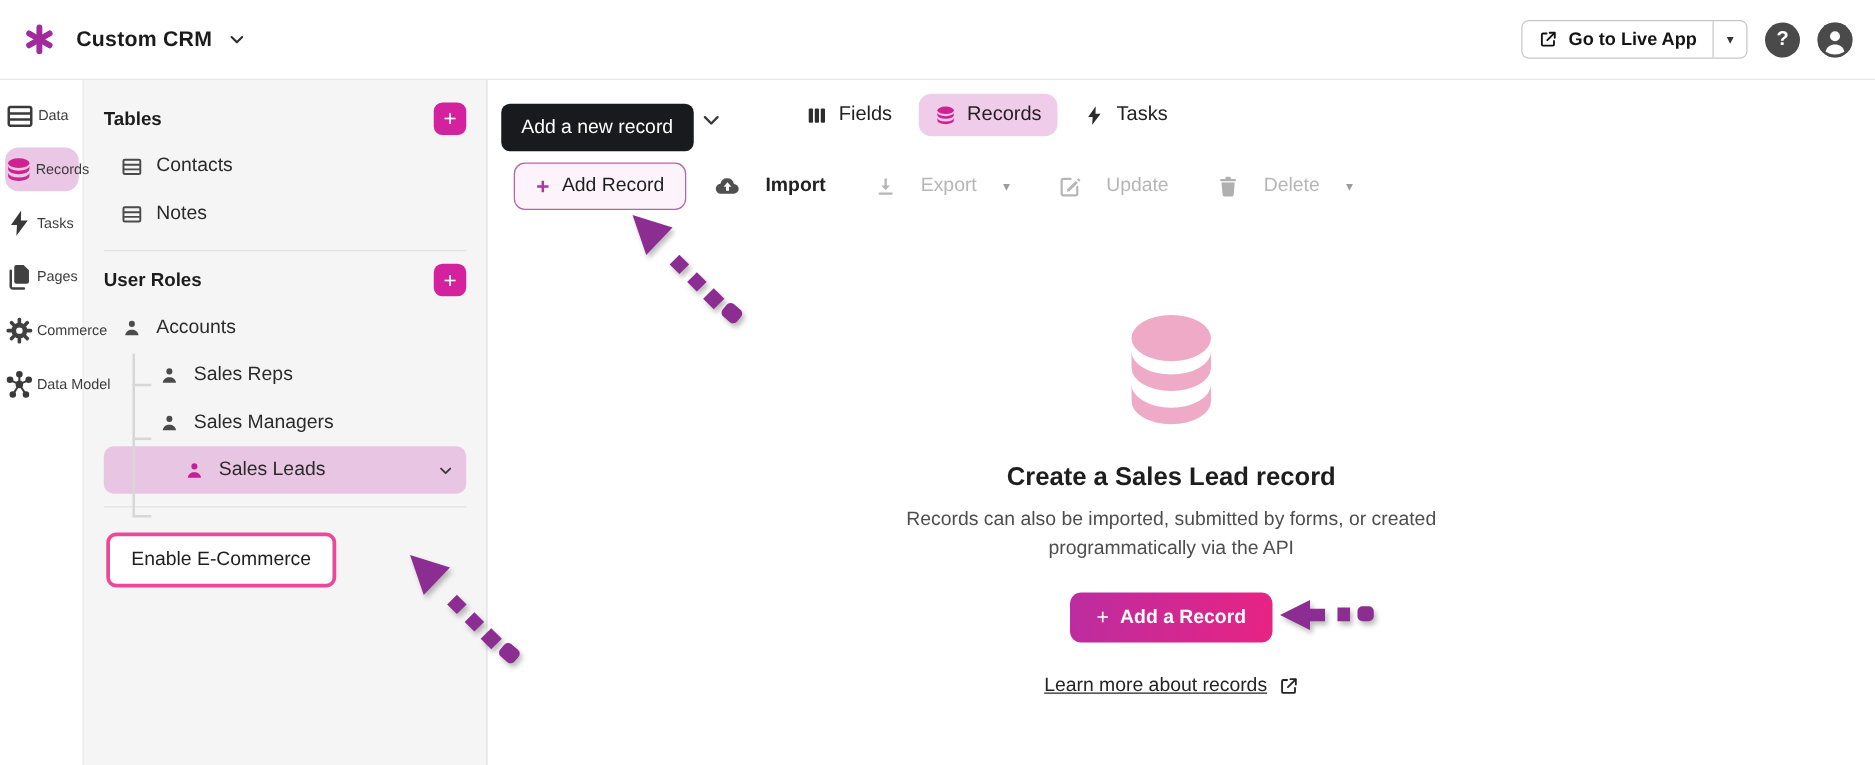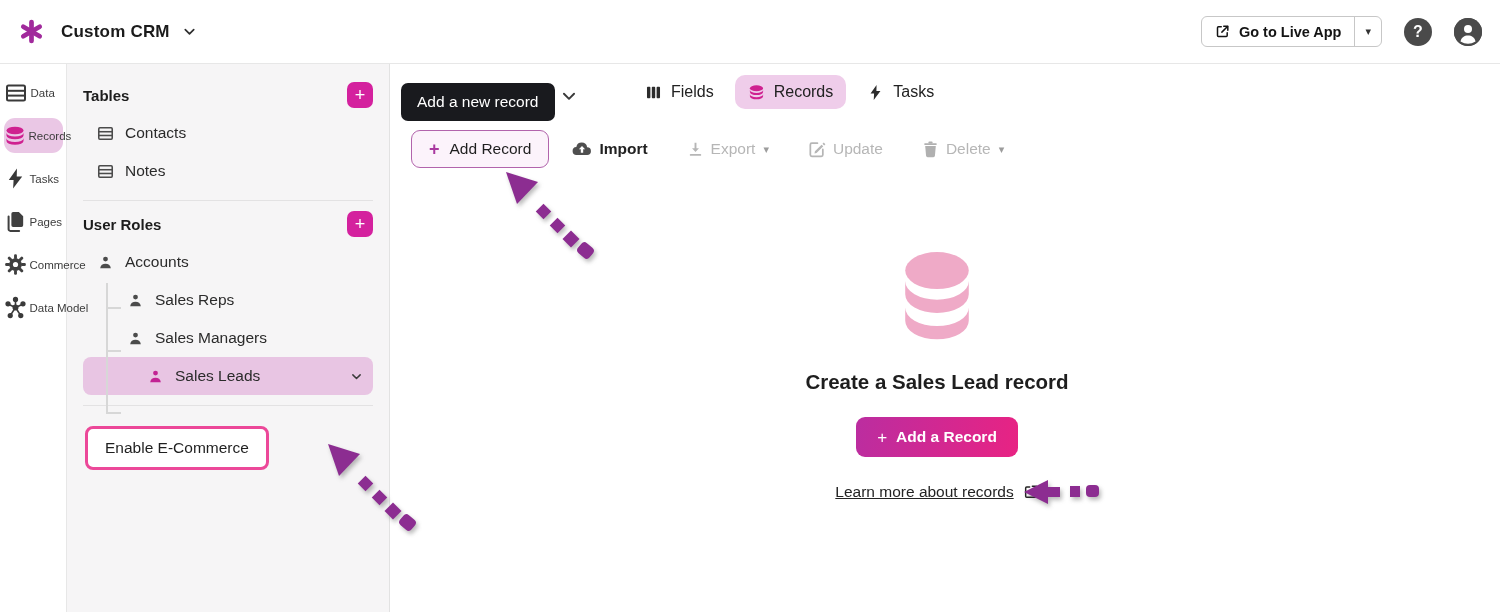--- a/index.html
+++ b/index.html
@@ -4,21 +4,21 @@
 <style>
   * { margin:0; padding:0; box-sizing:border-box; }
   body { font-family:"Liberation Sans", sans-serif; background:#fff; }
   .root { position:relative; width:1500px; height:612px; background:#fff; overflow:hidden; }
 
   
   .topbar { position:absolute; top:0; left:0; right:0; height:64px; border-bottom:1px solid #e7e7e7;
             display:flex; align-items:center; padding:0 18px; background:#fff; z-index:3; }
   .brand-title { font-size:17px; font-weight:bold; color:#1b1b1b; margin-left:16px; letter-spacing:.2px; }
   .brand-chevron { margin-left:12px; display:flex; cursor:pointer; }
-  .topbar-right { margin-left:auto; display:flex; align-items:center; gap:22px; }
+  .topbar-right { margin-left:auto; display:flex; align-items:center; gap:14px; }
   .live-btn { display:flex; align-items:stretch; border:1px solid #c7c7c7; border-radius:6px; height:31px; background:#fff; cursor:pointer; }
   .live-main { display:flex; align-items:center; gap:9px; padding:0 13px; font-size:14.5px; font-weight:bold; color:#141414; }
   .live-caret { display:flex; align-items:center; padding:0 10px; border-left:1px solid #c7c7c7; color:#333; font-size:11px; }
   .circle-btn { width:28px; height:28px; border-radius:50%; background:#4a4a4a; color:#fff; display:flex;
                 align-items:center; justify-content:center; font-weight:bold; font-size:16px; cursor:pointer; }
 
   
   .rail { position:absolute; top:64px; left:0; width:67px; bottom:0; background:#fff; border-right:1px solid #e7e7e7;
           display:flex; flex-direction:column; align-items:center; padding-top:10px; z-index:2; }
   .rail-item { display:flex; flex-direction:row; align-items:center; gap:3px; width:59px; padding:7px 0 6px;
@@ -54,21 +54,21 @@
 
   .tabs { position:absolute; left:242px; top:11px; display:flex; align-items:center; gap:8px; }
   .tab { display:flex; align-items:center; gap:9px; padding:8px 13px; border-radius:10px; font-size:16px;
          color:#222; cursor:pointer; }
   .tab.active { background:#efcdea; }
 
   .toolbar { position:absolute; left:21px; top:64px; display:flex; align-items:center; height:42px; }
   .add-record-btn { display:flex; align-items:center; gap:10px; padding:9px 17px; border:1.5px solid #b264ac;
                     border-radius:9px; background:#fcf3fb; font-size:15.5px; color:#1f1f1f; cursor:pointer; }
   .add-record-btn .plus { color:#a9399f; font-size:18px; font-weight:bold; line-height:1; }
-  .tool { display:flex; align-items:center; gap:6px; font-size:15.5px; margin-left:38px; cursor:pointer; }
+  .tool { display:flex; align-items:center; gap:19px; font-size:15.5px; margin-left:38px; cursor:pointer; }
   .tool .t-label { color:#222; font-weight:bold; }
   .tool.disabled { cursor:default; }
   .tool.disabled .t-label { color:#b6b6b6; font-weight:normal; }
   .tool .caret { color:#9c9c9c; font-size:11px; margin-left:2px; }
 
   .empty { position:absolute; left:0; right:16px; top:188px; display:flex; flex-direction:column; align-items:center; }
   .e-title { margin-top:28px; font-size:20.5px; font-weight:600; color:#1e1e1e; }
   .e-desc { margin-top:10px; font-size:15.5px; color:#4e4e4e; line-height:1.5; text-align:center; max-width:470px; }
   .cta { margin-top:23px; display:flex; align-items:center; gap:9px; border:none; cursor:pointer;
          background:linear-gradient(100deg,#bb2da0 0%,#e82383 100%); color:#fff; font-size:15.5px; font-weight:600;
@@ -387,20 +387,21 @@
 
     <div class="empty">
       <span style="display:flex;">
         <svg width="82" height="90" viewBox="0 0 80 68" preserveAspectRatio="none" fill="#efaac7">
           <ellipse cx="40" cy="14" rx="31" ry="14"></ellipse>
           <path d="M9 22 v10 a31 14 0 0 0 62 0 v-10 a31 14 0 0 1 -62 0 z"></path>
           <path d="M9 42 v10 a31 14 0 0 0 62 0 v-10 a31 14 0 0 1 -62 0 z"></path>
         </svg>
       </span>
       <div class="e-title">Create a Sales Lead record</div>
+      <div class="e-desc">Records can also be imported, submitted by forms, or created programmatically via the API</div>
       <button class="cta">
         <span class="plus">+</span>
         <span>Add a Record</span>
       </button>
       <div class="learn">
         <span>Learn more about records</span>
         <span style="display:flex;">
           <svg width="16" height="16" viewBox="0 0 24 24" fill="none" stroke="#242424" stroke-width="2.2" stroke-linecap="round" stroke-linejoin="round">
               <path d="M10 4.5H5.5A1.5 1.5 0 0 0 4 6v12.5A1.5 1.5 0 0 0 5.5 20H18a1.5 1.5 0 0 0 1.5-1.5V14"></path>
               <path d="M14 3.5h6.5V10"></path>

